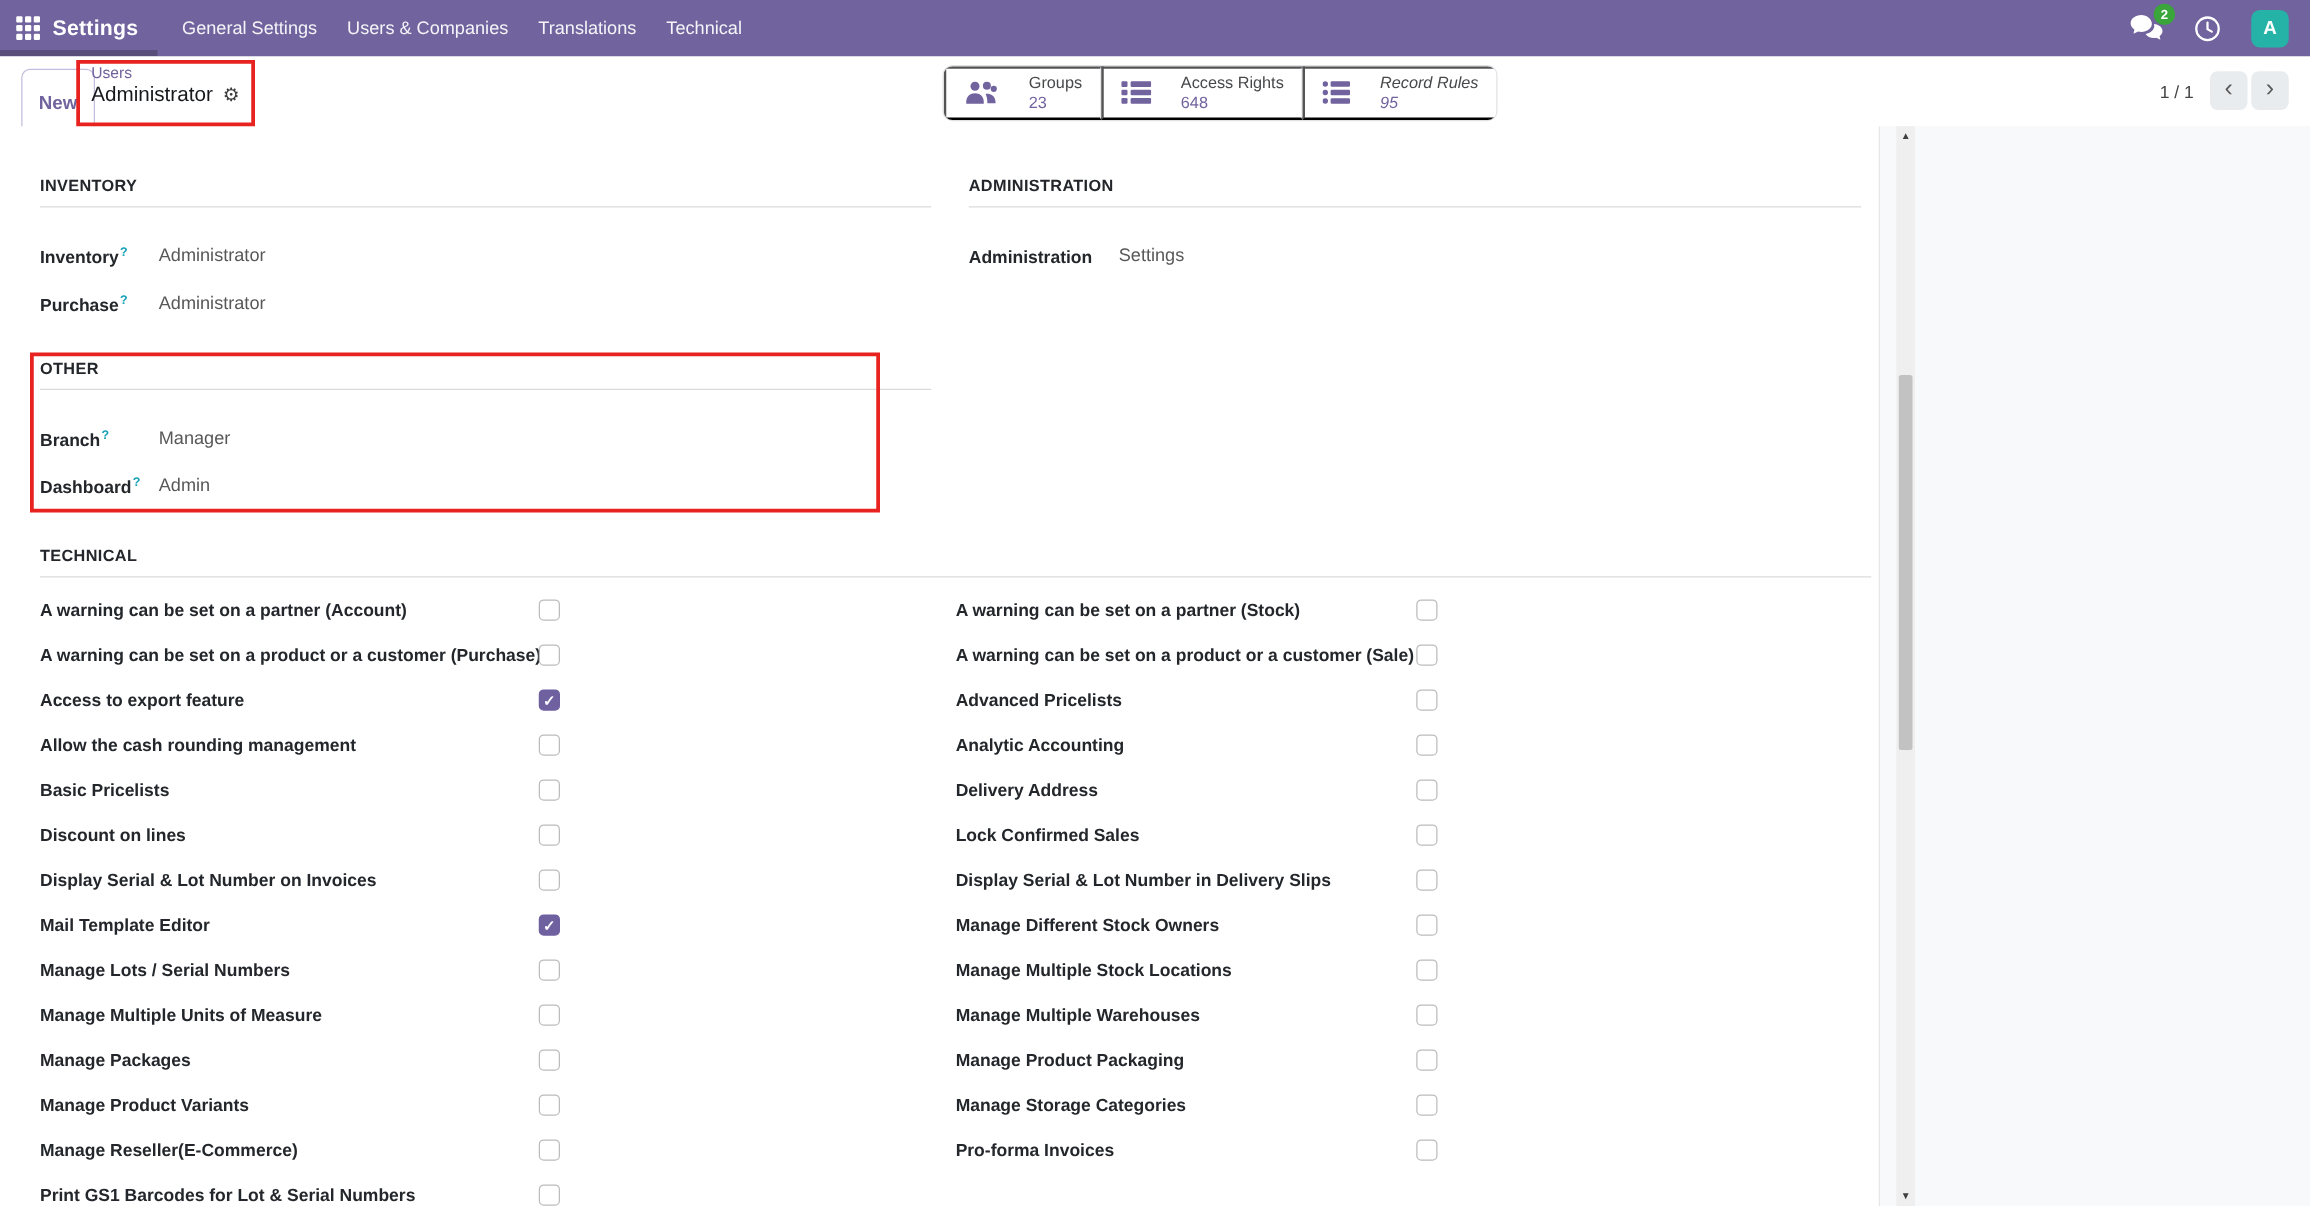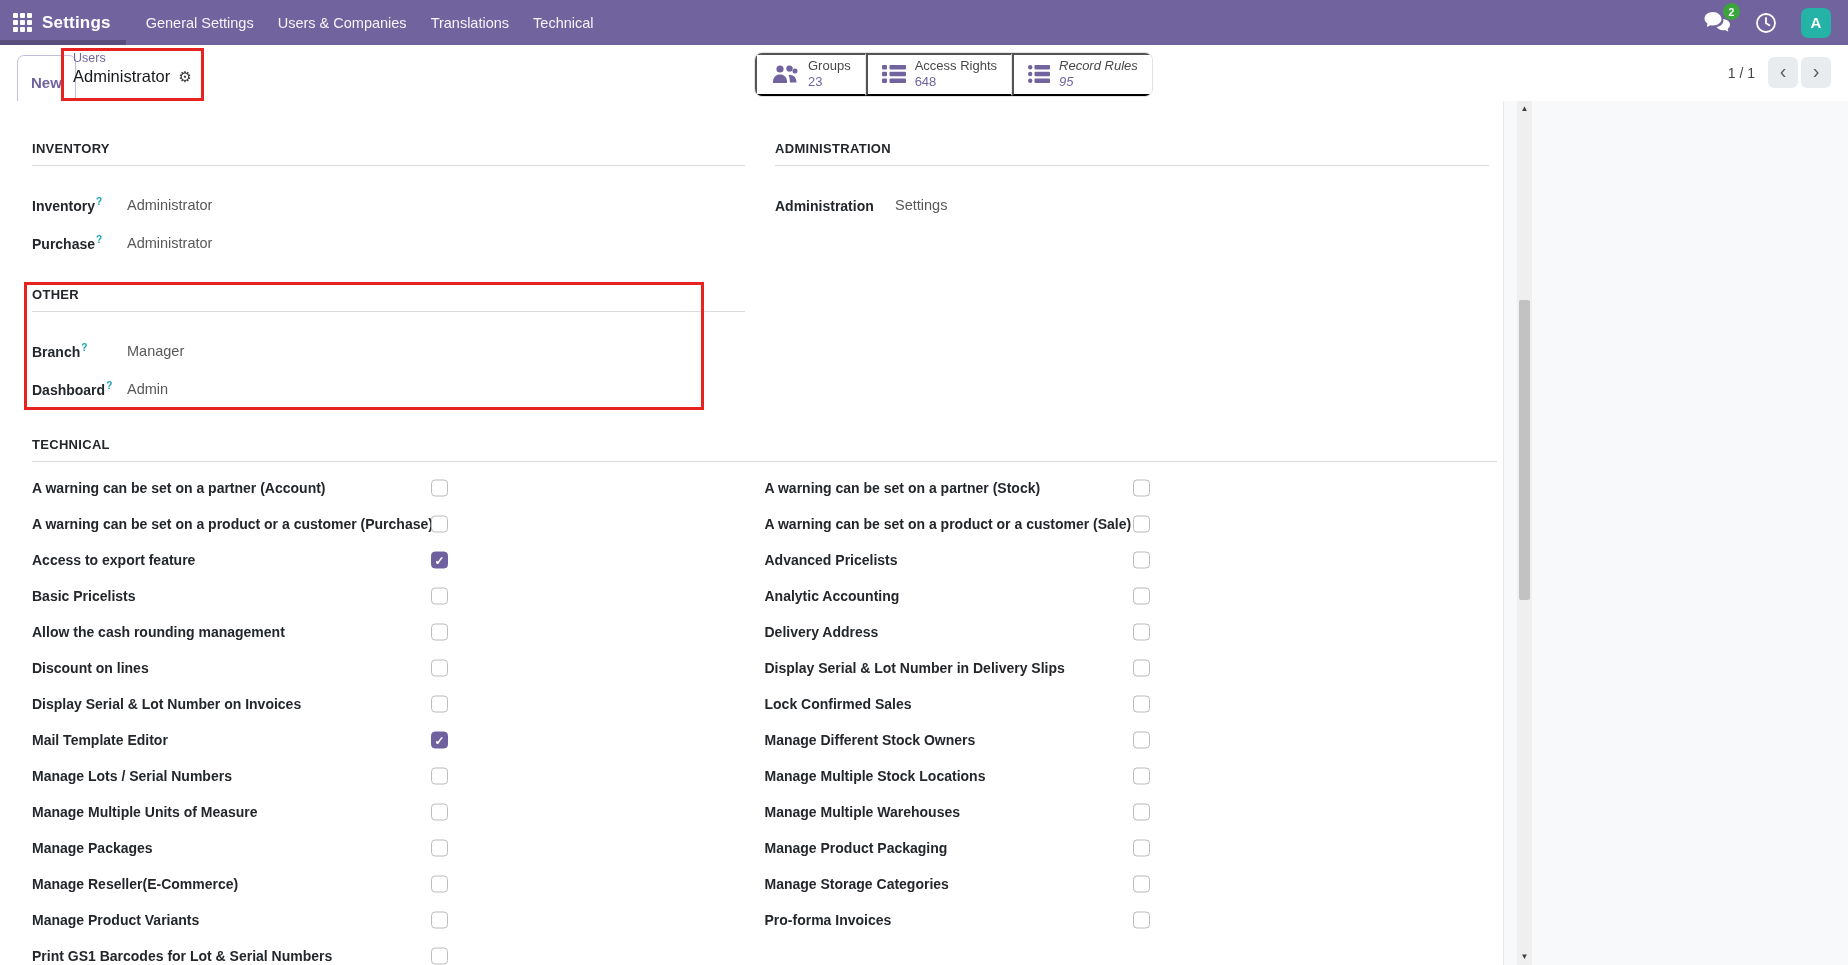--- a/index.html
+++ b/index.html
@@ -31,21 +31,21 @@
   .cpanel { position:absolute; top:45px; left:0; right:0; height:56px; background:#fff; }
   .new-btn { position:absolute; left:17px; top:10px; background:#fff; cursor:pointer;
     border:1px solid #c4bddb; border-radius:7px; padding:18px 13px;
     color:#71639e; font-size:15px; font-weight:700; font-family:inherit; }
   .bc { position:absolute; left:73px; top:6px; line-height:1.2; }
   .bc-parent { font-size:12.5px; color:#71639e; cursor:pointer; }
   .bc-current { font-size:16.5px; color:#16181b; display:flex; align-items:center; gap:8px; margin-top:1px; }
   .gear { font-size:15px; color:#3c3c3c; cursor:pointer; line-height:1; }
   .stats { position:absolute; left:754px; top:7px; display:flex; background:#fff;
     border:1px solid #e2e2e6; border-radius:8px; overflow:hidden; }
-  .stat { display:flex; align-items:center; gap:9px; padding:3px 14px;
+  .stat { display:flex; align-items:center; gap:24px; padding:3px 14px;
     border-right:1px solid #e7e7ea; cursor:pointer; background:#fff; font-family:inherit; }
   .stat:last-child { border-right:none;font-style:italic; }
   .stat svg { fill:#71639e; flex-shrink:0; }
   .stat-txt { text-align:left; line-height:1.25; }
   .stat-label { font-size:13px; color:#47484a; white-space:nowrap; }
   .stat-value { font-size:13px; color:#71639e; }
   .pager { position:absolute; right:17px; top:12px; display:flex; align-items:center; gap:13px; }
   .pager-text { font-size:14px; color:#454545; }
   .pager-btns { display:flex; gap:3px; }
   .pager-btn { width:30px; height:31px; background:#e9ecef; border:none; border-radius:6px;
@@ -269,26 +269,26 @@
               <span class="tlabel">A warning can be set on a product or a customer (Purchase)</span>
               <span class="cb"></span>
             </div>
 
             <div class="trow">
               <span class="tlabel">Access to export feature</span>
               <span class="cb checked"></span>
             </div>
 
             <div class="trow">
+              <span class="tlabel">Allow the cash rounding management</span>
+              <span class="cb"></span>
+            </div>
+
+            <div class="trow">
               <span class="tlabel">Basic Pricelists</span>
-              <span class="cb"></span>
-            </div>
-
-            <div class="trow">
-              <span class="tlabel">Allow the cash rounding management</span>
               <span class="cb"></span>
             </div>
 
             <div class="trow">
               <span class="tlabel">Discount on lines</span>
               <span class="cb"></span>
             </div>
 
             <div class="trow">
               <span class="tlabel">Display Serial &amp; Lot Number on Invoices</span>
@@ -309,30 +309,30 @@
               <span class="tlabel">Manage Multiple Units of Measure</span>
               <span class="cb"></span>
             </div>
 
             <div class="trow">
               <span class="tlabel">Manage Packages</span>
               <span class="cb"></span>
             </div>
 
             <div class="trow">
+              <span class="tlabel">Manage Product Variants</span>
+              <span class="cb"></span>
+            </div>
+
+            <div class="trow">
               <span class="tlabel">Manage Reseller(E-Commerce)</span>
               <span class="cb"></span>
             </div>
 
             <div class="trow">
-              <span class="tlabel">Manage Product Variants</span>
-              <span class="cb"></span>
-            </div>
-
-            <div class="trow">
               <span class="tlabel">Print GS1 Barcodes for Lot &amp; Serial Numbers</span>
               <span class="cb"></span>
             </div>
           </div>
         <div class="tcol tcol-right">
 
             <div class="trow">
               <span class="tlabel">A warning can be set on a partner (Stock)</span>
               <span class="cb"></span>
             </div>
@@ -351,26 +351,26 @@
               <span class="tlabel">Analytic Accounting</span>
               <span class="cb"></span>
             </div>
 
             <div class="trow">
               <span class="tlabel">Delivery Address</span>
               <span class="cb"></span>
             </div>
 
             <div class="trow">
+              <span class="tlabel">Lock Confirmed Sales</span>
+              <span class="cb"></span>
+            </div>
+
+            <div class="trow">
               <span class="tlabel">Display Serial &amp; Lot Number in Delivery Slips</span>
-              <span class="cb"></span>
-            </div>
-
-            <div class="trow">
-              <span class="tlabel">Lock Confirmed Sales</span>
               <span class="cb"></span>
             </div>
 
             <div class="trow">
               <span class="tlabel">Manage Different Stock Owners</span>
               <span class="cb"></span>
             </div>
 
             <div class="trow">
               <span class="tlabel">Manage Multiple Stock Locations</span>

